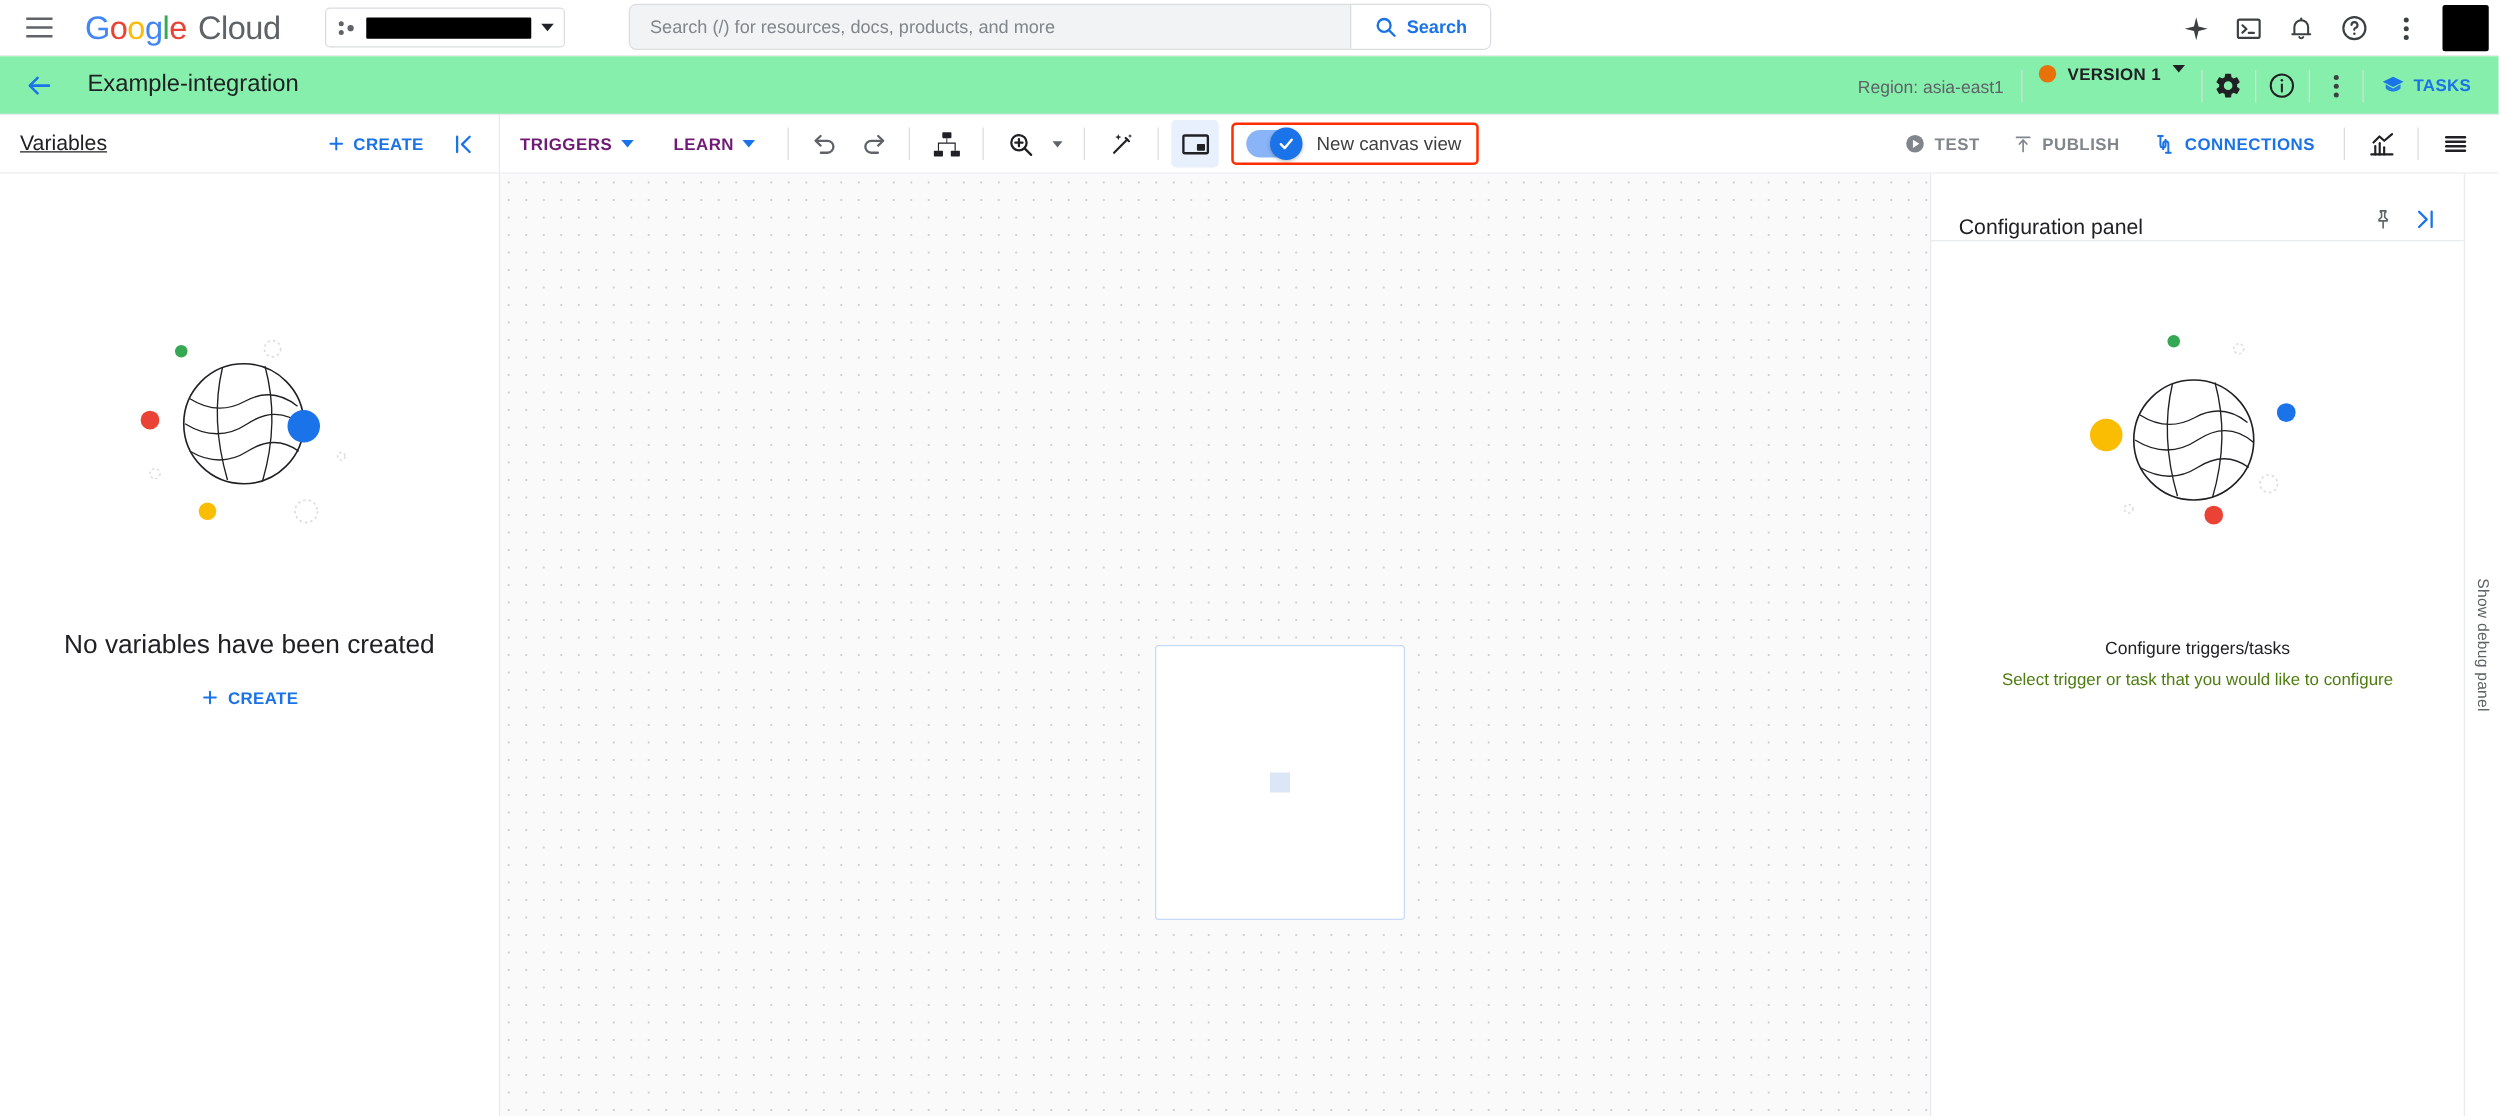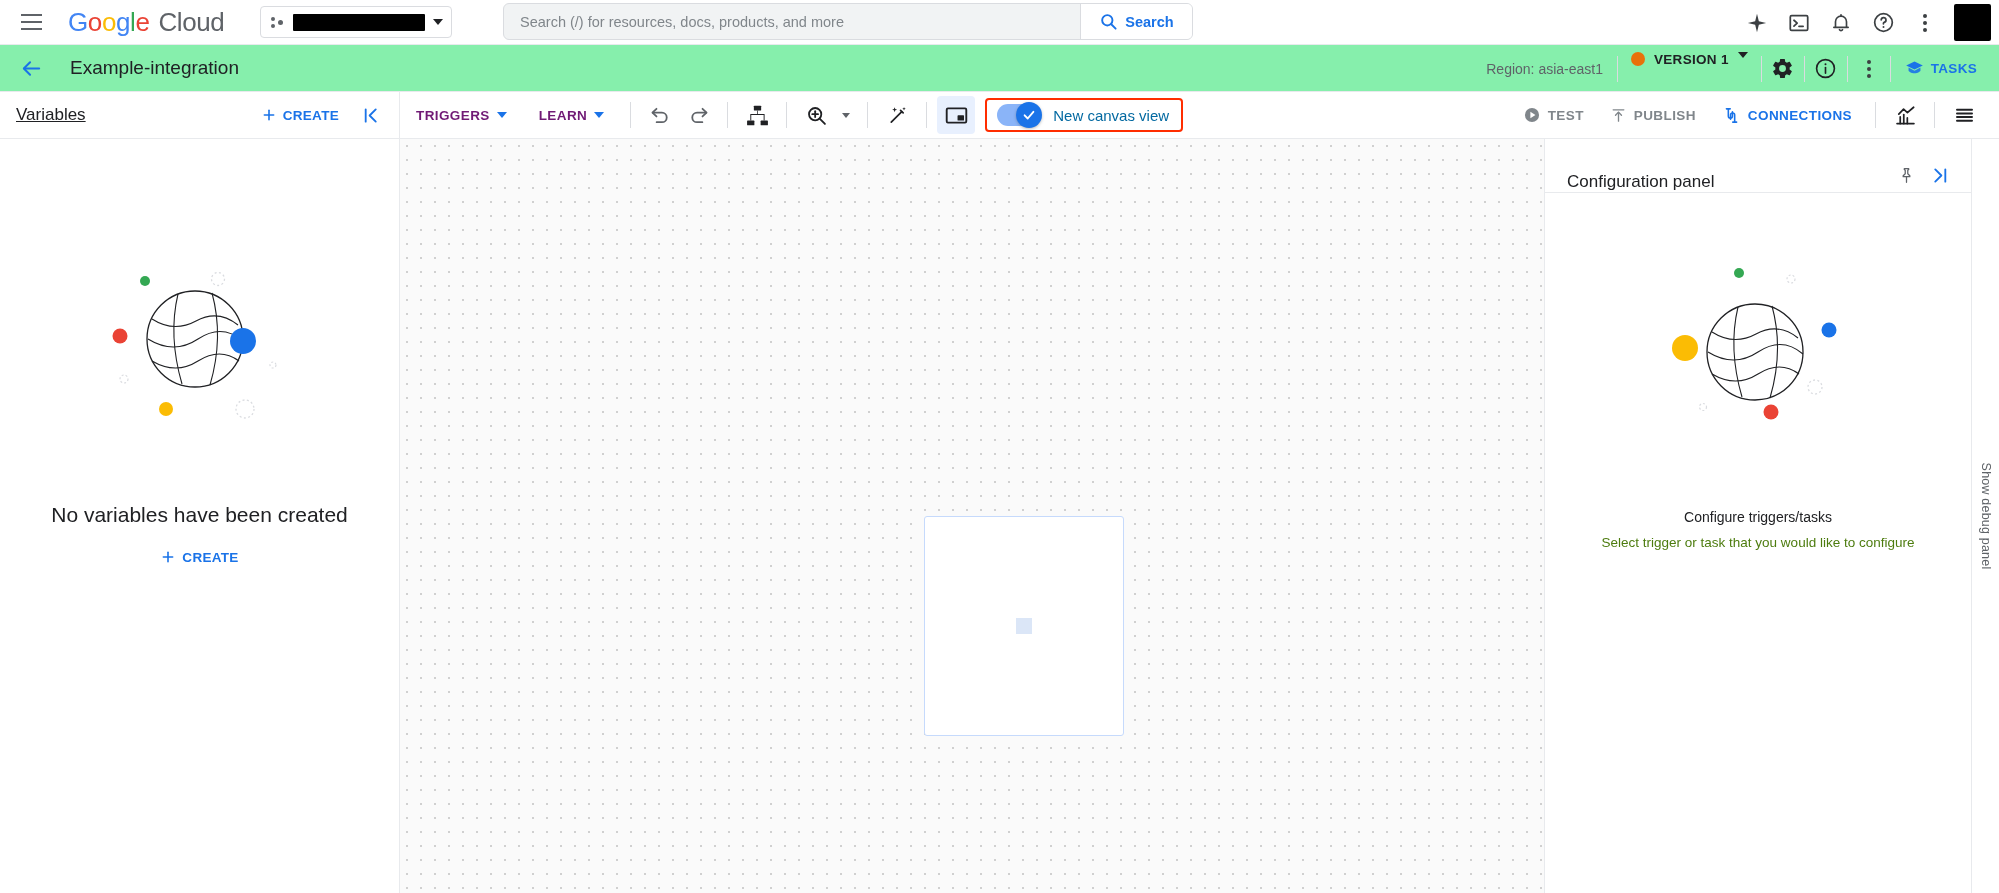--- a/index.html
+++ b/index.html
@@ -171,21 +171,21 @@
   .switch {
     width: 44px; height: 22px; border-radius: 11px;
     background: #8ab4f8; position: relative; flex: 0 0 auto;
   }
   .switch .knob {
     position: absolute; right: -1px; top: -2px; width: 26px; height: 26px;
     border-radius: 50%; background: #1a73e8;
     display: flex; align-items: center; justify-content: center;
     box-shadow: 0 1px 3px rgba(60,64,67,.35);
   }
-  .toggle-label { font-size: 15px; color: #0369a1; white-space: nowrap; }
+  .toggle-label { font-size: 15px; color: #404040; white-space: nowrap; }
 
   .tb-action {
     display: flex; align-items: center; gap: 7px; font-size: 13.5px;
     font-weight: bold; letter-spacing: .4px; padding: 0 13px;
     height: 34px; cursor: pointer; border-radius: 4px; white-space: nowrap;
   }
   .tb-action.disabled { color: #80868b; }
   .tb-action.enabled { color: #1a73e8; }
 
   

